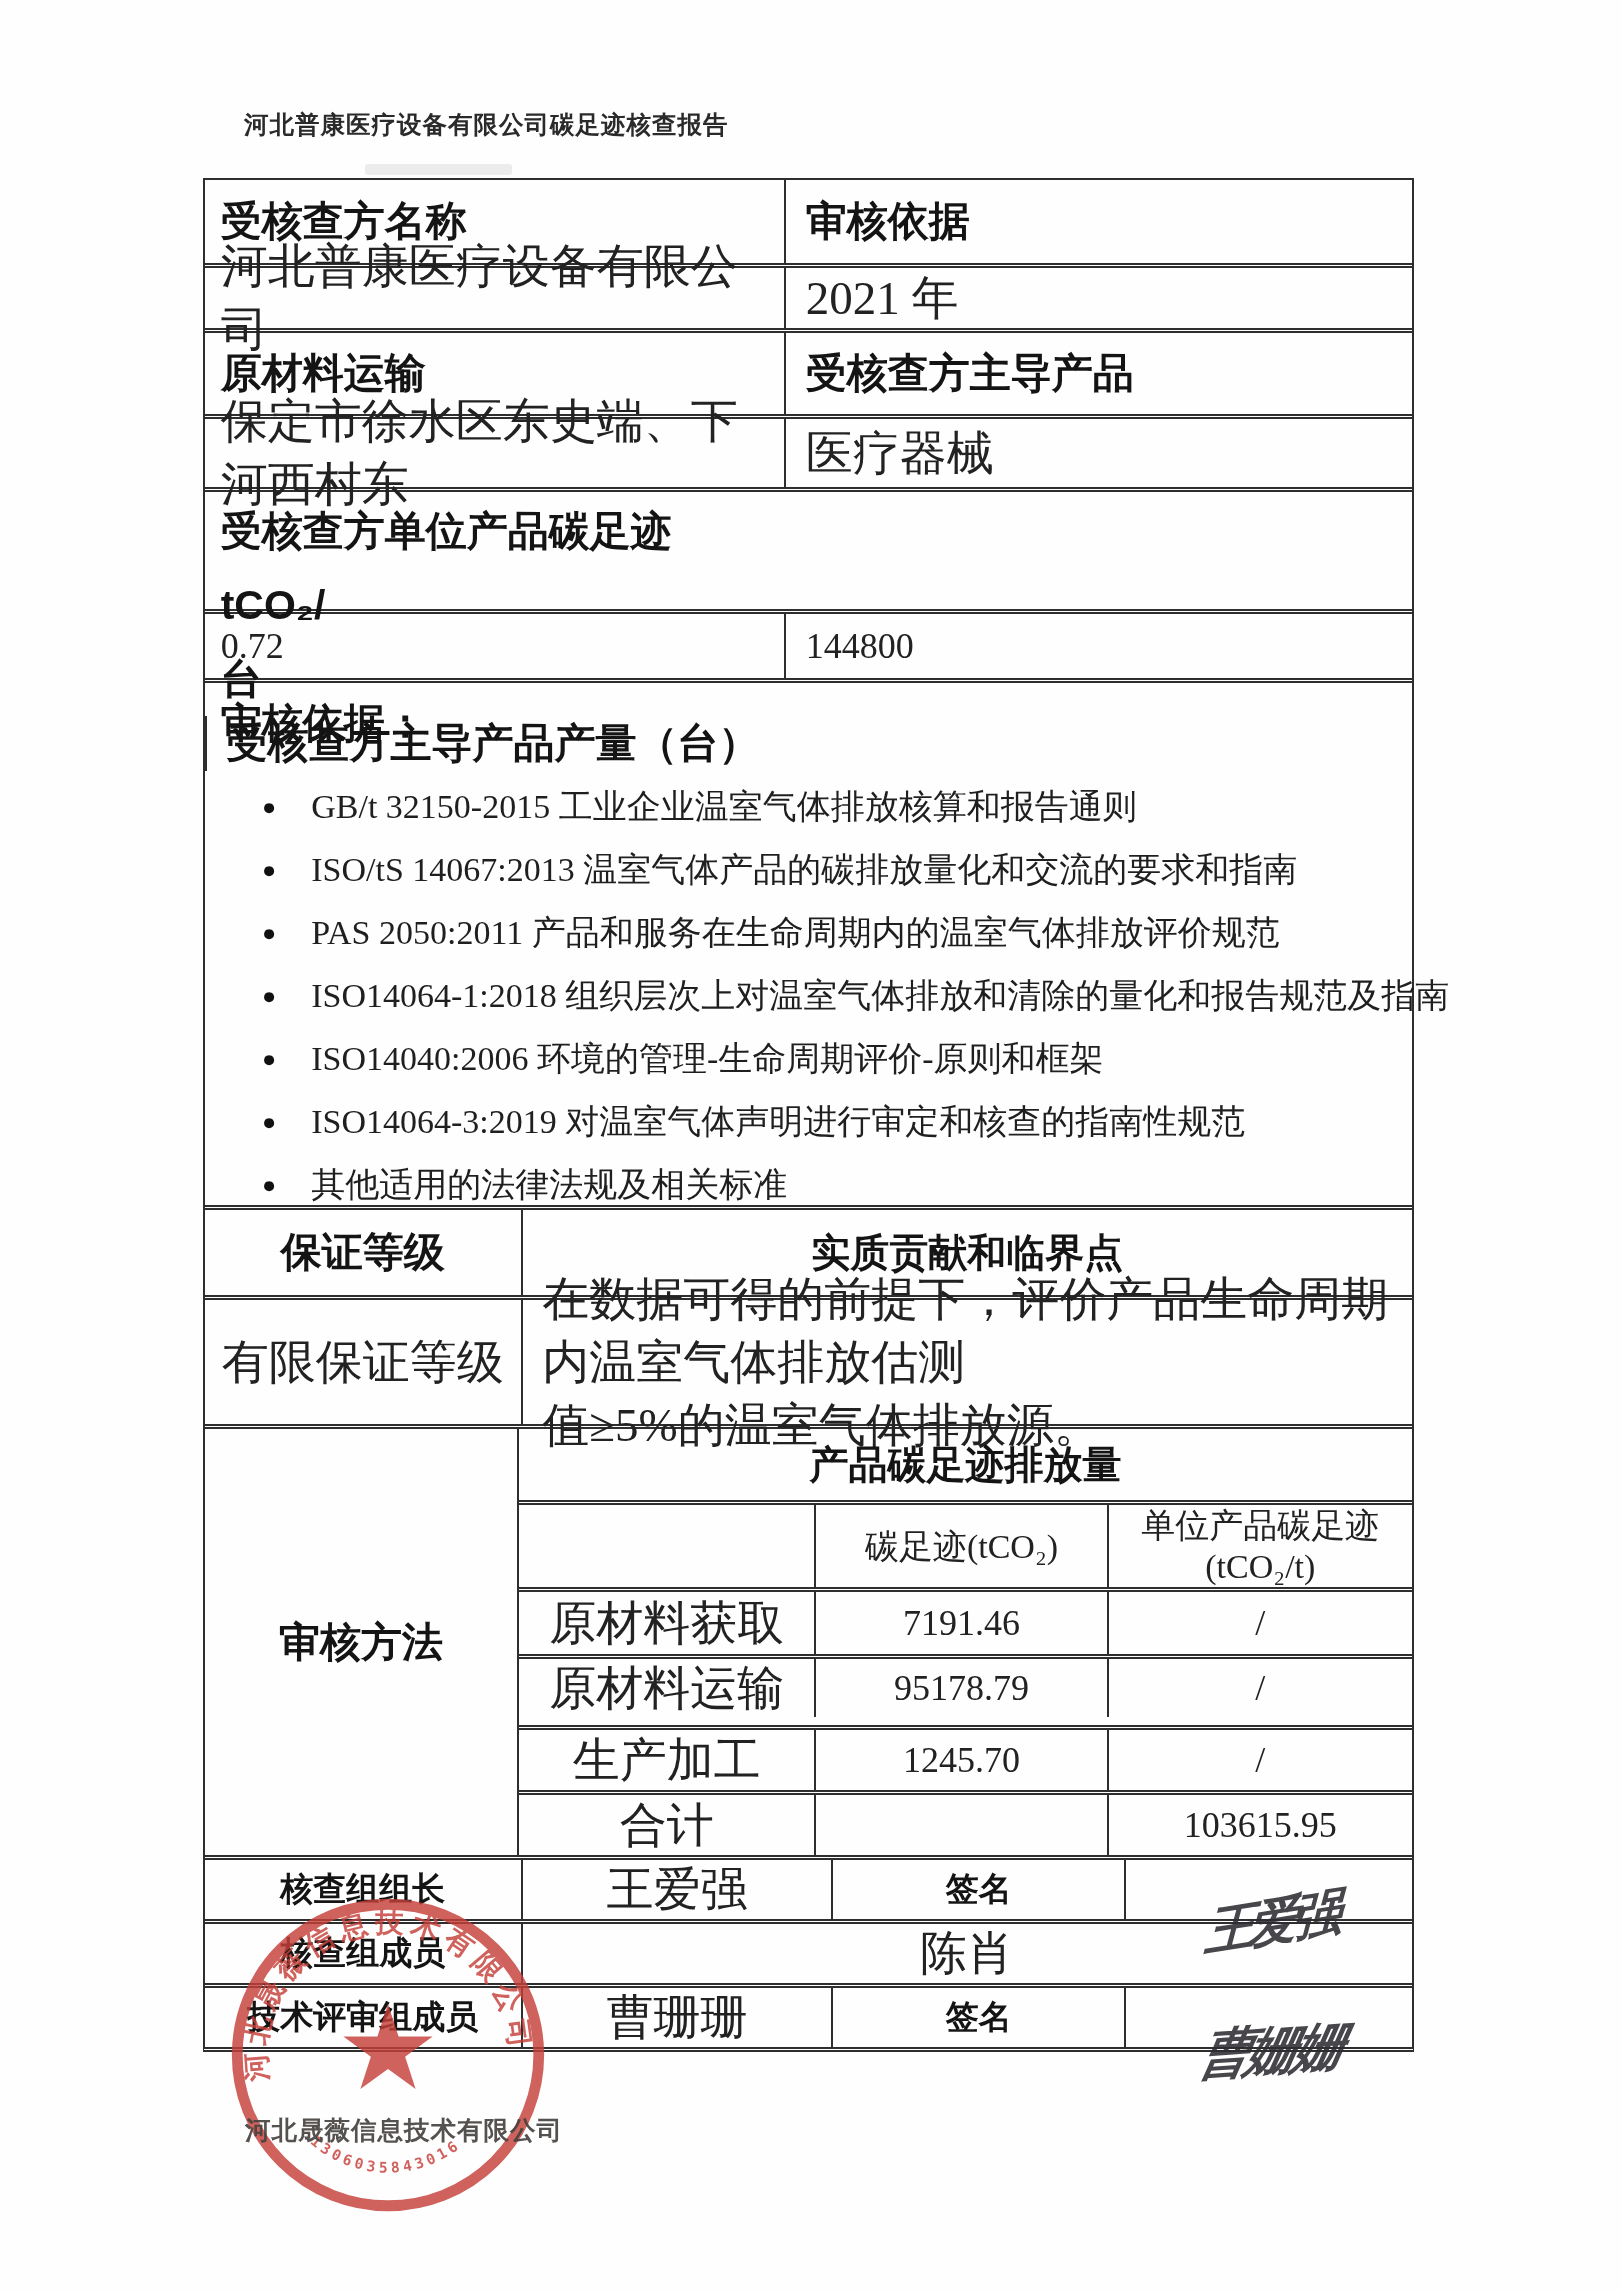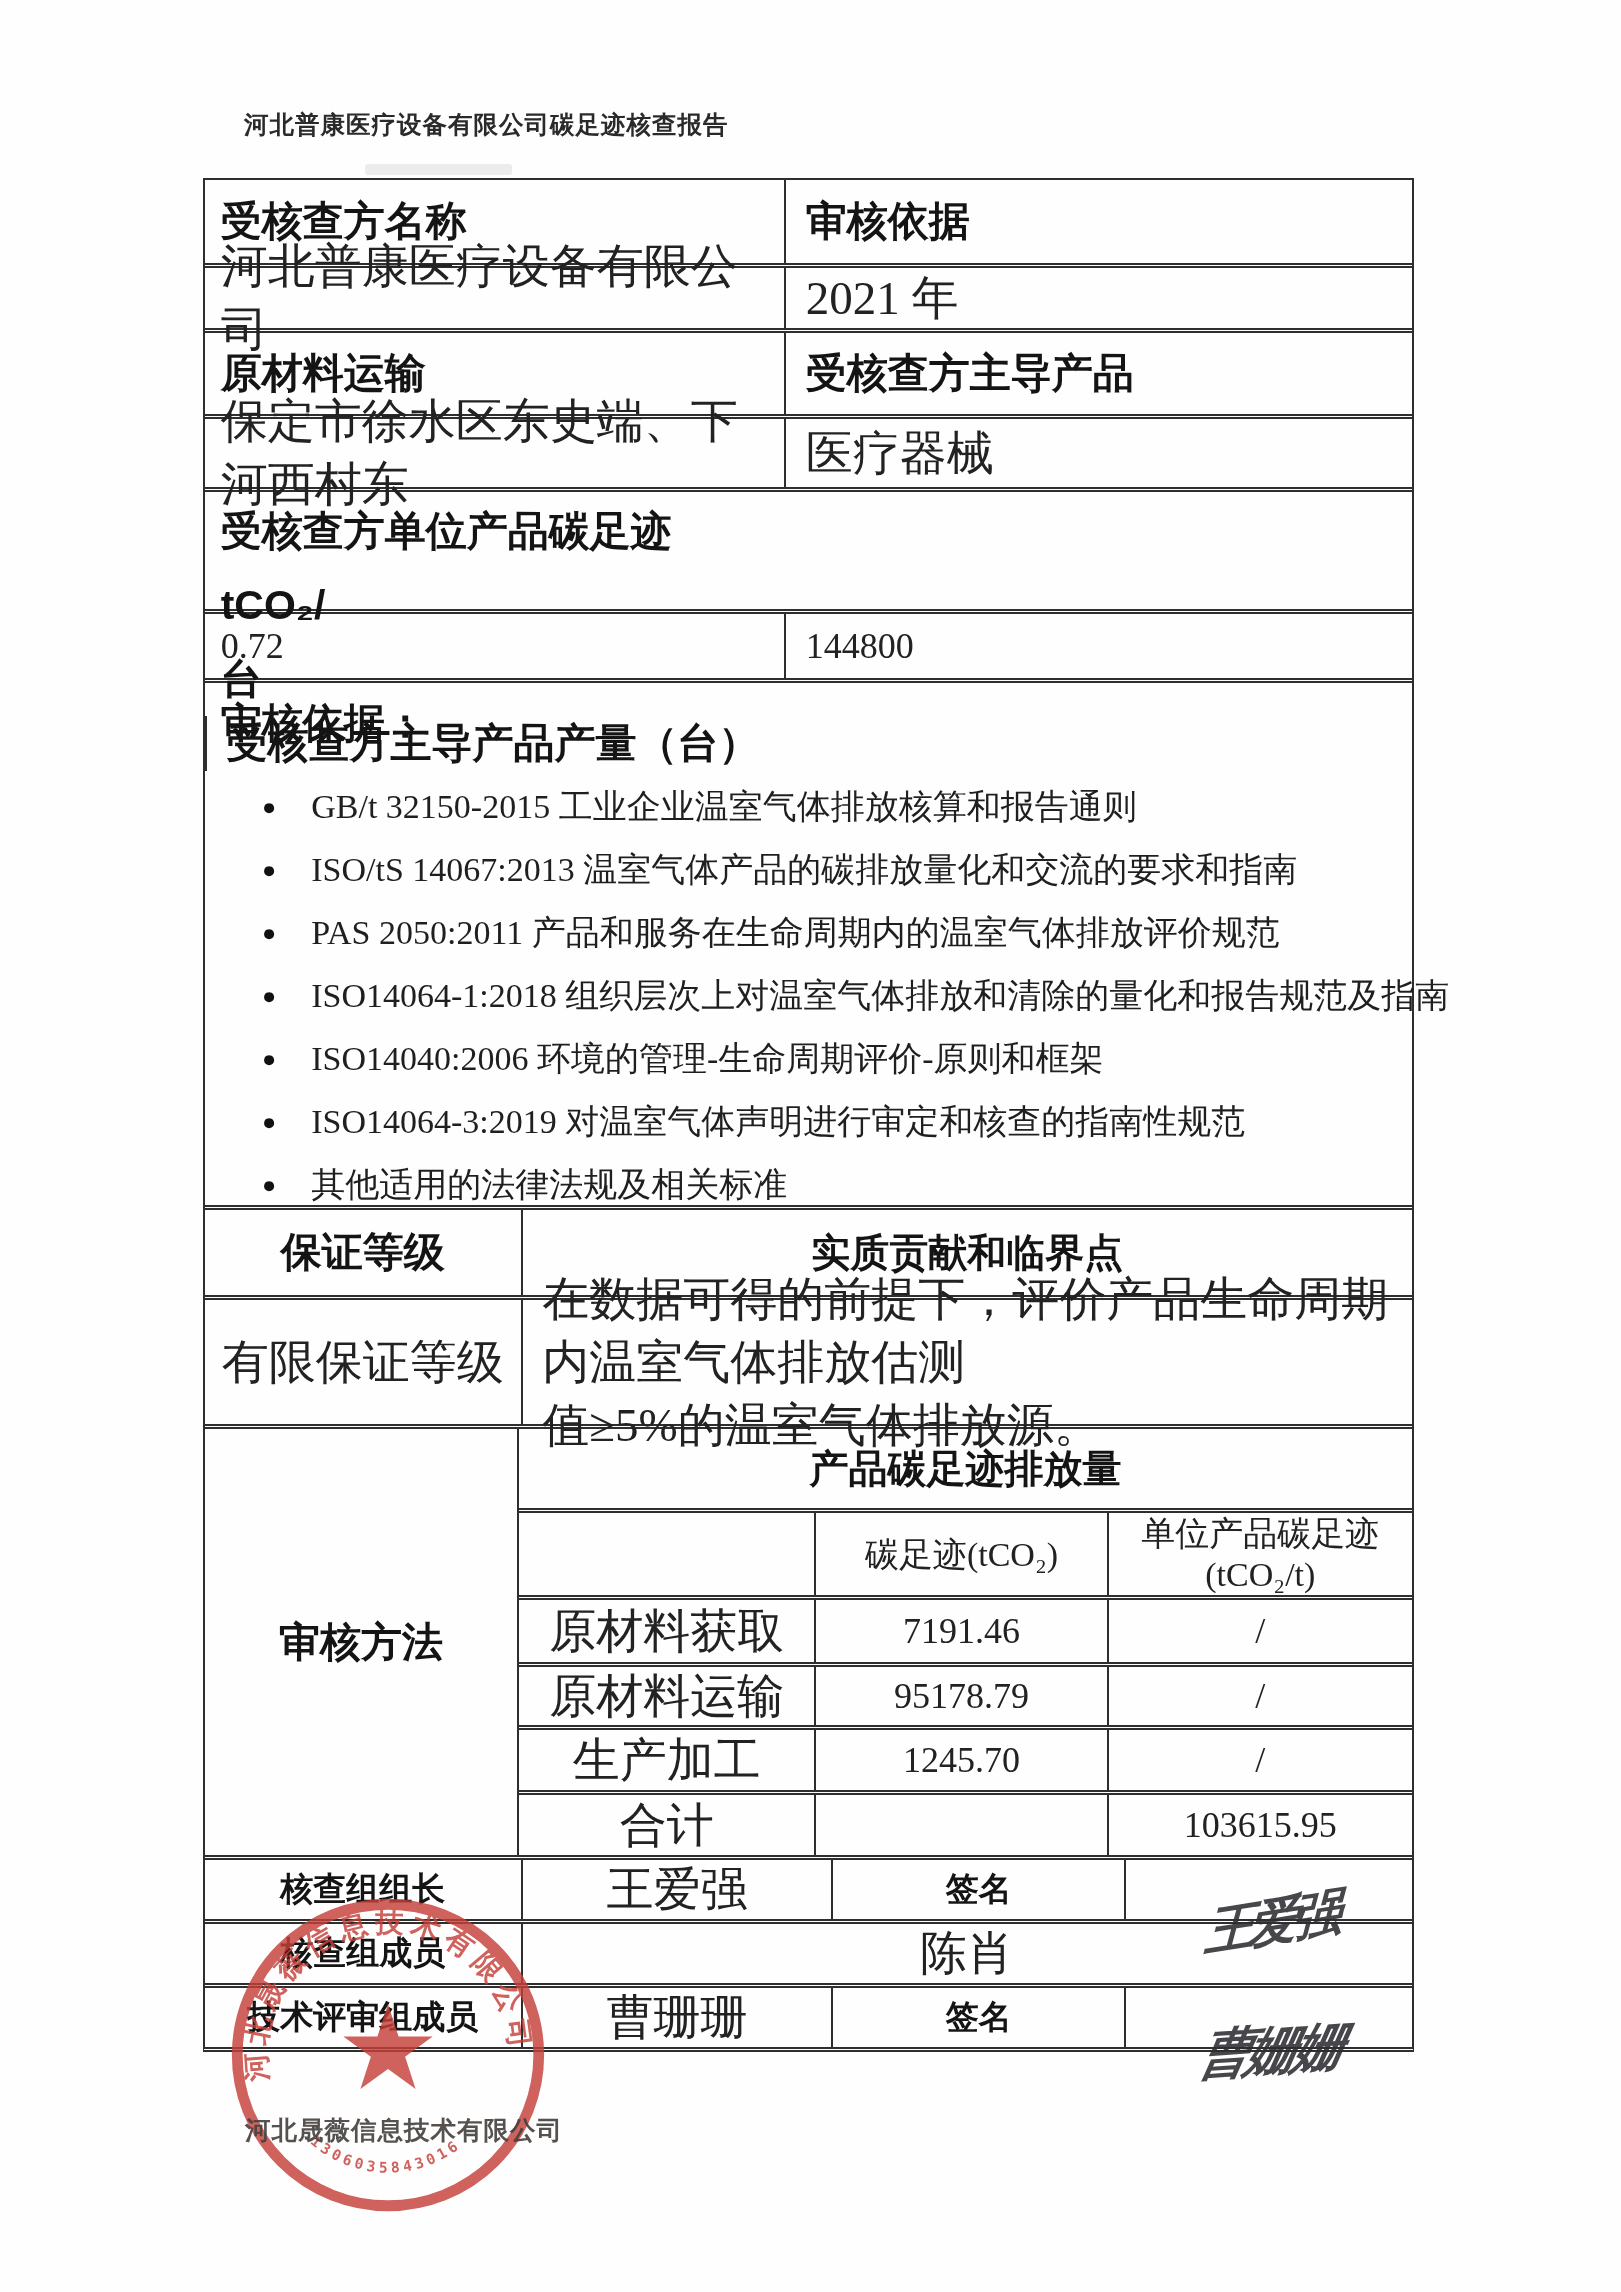--- a/index.html
+++ b/index.html
@@ -194,21 +194,21 @@
         <div class="mrow dbl" style="height:67px;">
           <div class="cell mc1 ctr val">原材料获取</div>
           <div class="cell mc2 ctr num bl2">7191.46</div>
           <div class="cell mc3 ctr num bl2">/</div>
         </div>
         <div class="mrow dbl" style="height:63px;">
           <div class="cell mc1 ctr val">原材料运输</div>
           <div class="cell mc2 ctr num bl2">95178.79</div>
           <div class="cell mc3 ctr num bl2">/</div>
         </div>
-        <div class="mrow dbl" style="height:65px;">
+        <div class="mrow dbl" style="height:65px;margin-top:8px;">
           <div class="cell mc1 ctr val">生产加工</div>
           <div class="cell mc2 ctr num bl2">1245.70</div>
           <div class="cell mc3 ctr num bl2">/</div>
         </div>
         <div class="mrow dbl" style="height:65px;">
           <div class="cell mc1 ctr val">合计</div>
           <div class="cell mc2 ctr num bl2"></div>
           <div class="cell mc3 ctr num bl2">103615.95</div>
         </div>
       </div>

